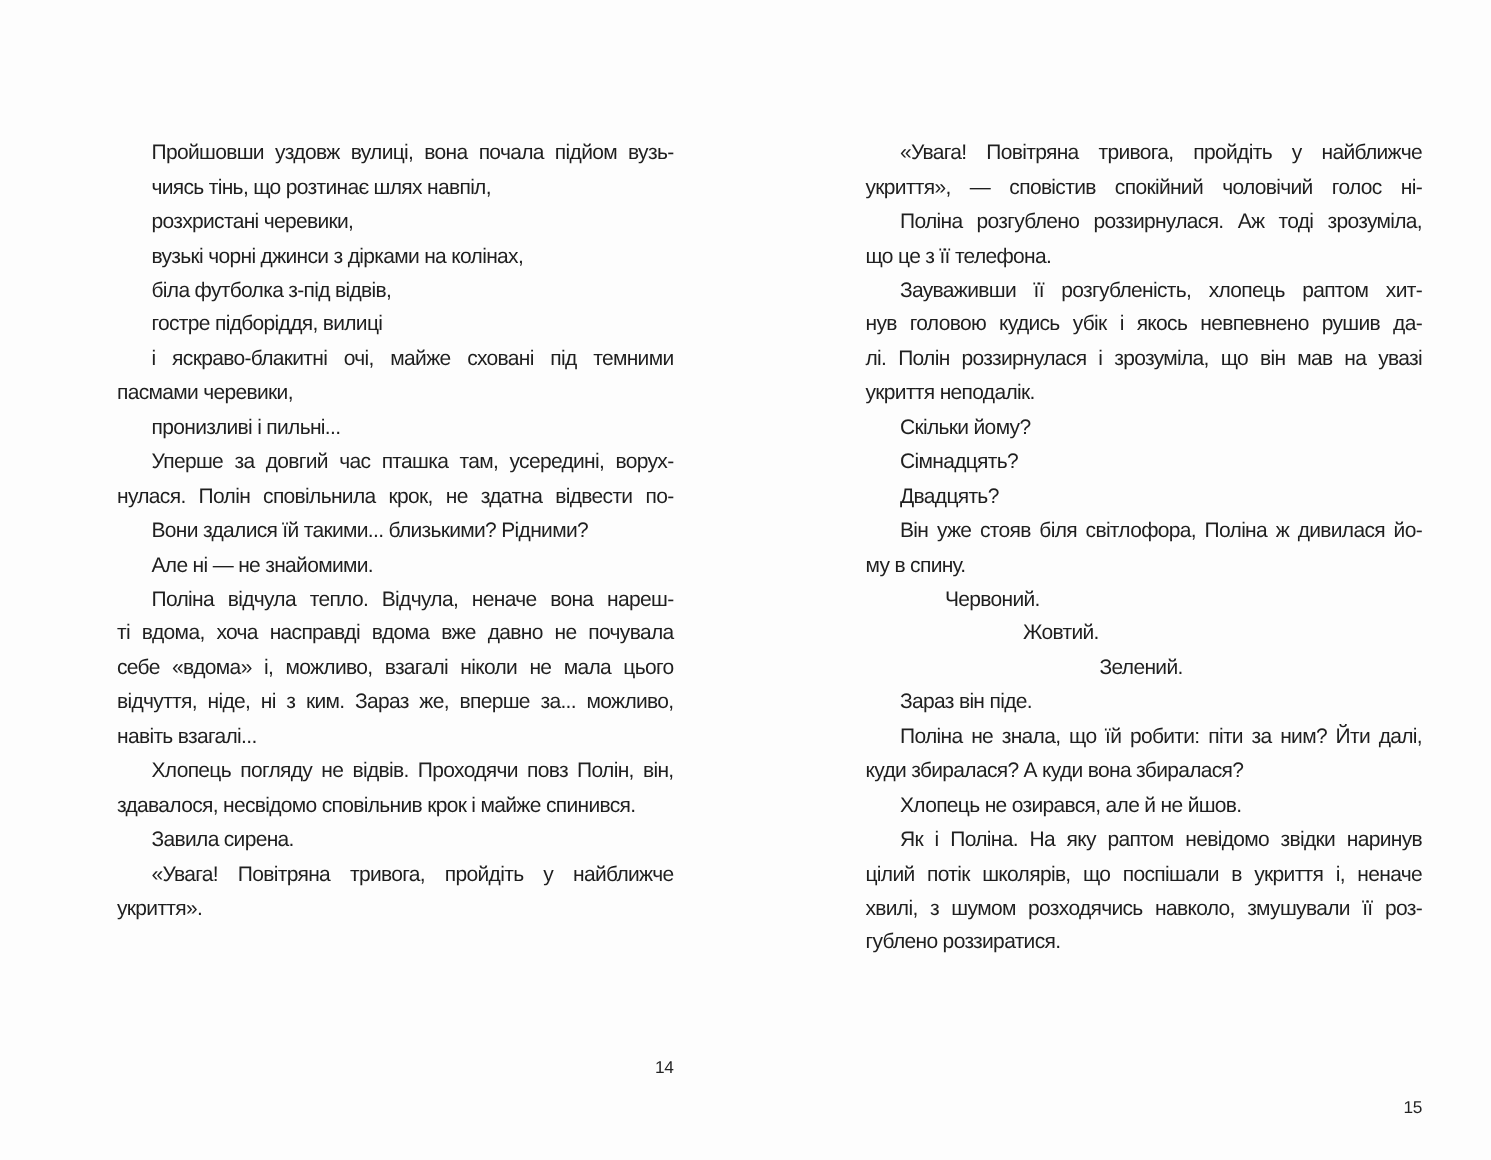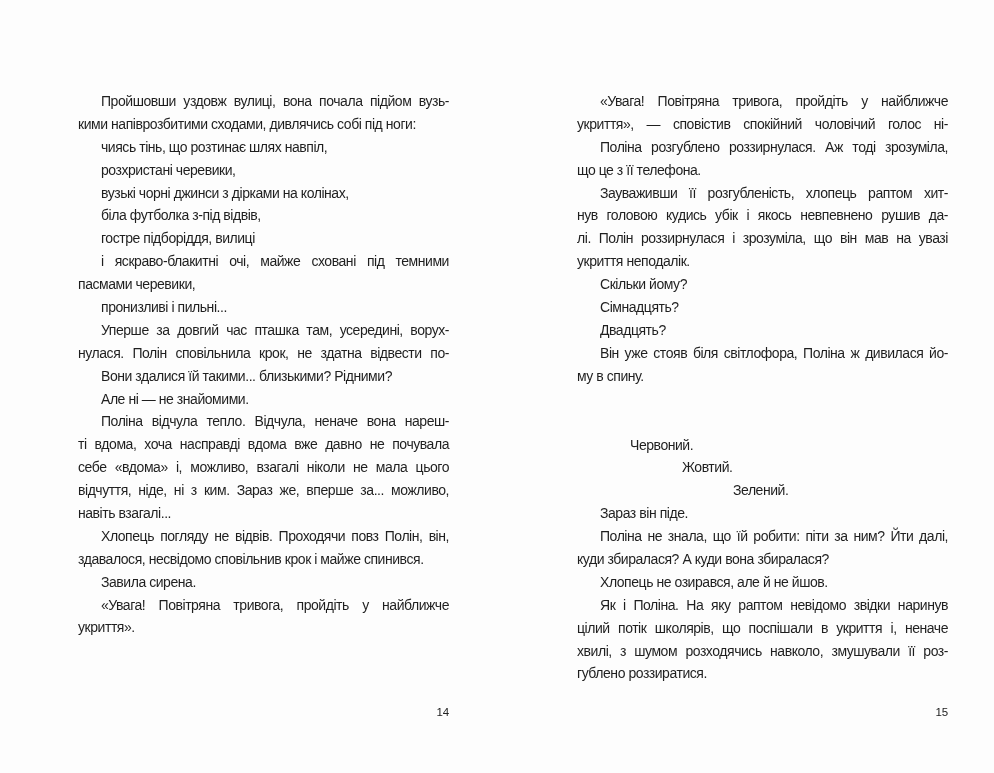--- a/index.html
+++ b/index.html
@@ -34,44 +34,43 @@
     color: #1f1f1f;
     white-space: nowrap;
     font-weight: 400;
   }
   .line.fill {
     white-space: normal;
     text-align: justify;
     text-align-last: justify;
   }
   .line.i1 { padding-left: 23px; }
-  .line.i2 { padding-left: 53px; margin-top: 46px; }
+  .line.i2 { padding-left: 53px; }
   .line.i3 { padding-left: 105px; }
   .line.i4 { padding-left: 156px; }
   .page-number {
     position: absolute;
     top: 706px;
     width: 371px;
     text-align: right;
     font-size: 11.5px;
     letter-spacing: -0.2px;
     color: #222222;
   }
   .page-number.left  { left: 78px; }
-  .page-number.right { left: 577px; }
+  .page-number.right { left: 577px; margin-top: 27px; }
 </style>
 </head>
 <body>
 
 <div class="spread">
 
   <section>
     <div class="page-text left">
         <div class="line i1 fill">Пройшовши уздовж вулиці, вона почала підйом вузь-</div>
-        <div class="line i0">кими напіврозбитими сходами, дивлячись собі під ноги:</div>
         <div class="line i1">чиясь тінь, що розтинає шлях навпіл,</div>
         <div class="line i1">розхристані черевики,</div>
         <div class="line i1">вузькі чорні джинси з дірками на колінах,</div>
         <div class="line i1">біла футболка з-під відвів,</div>
         <div class="line i1">гостре підборіддя, вилиці</div>
         <div class="line i1 fill">і яскраво-блакитні очі, майже сховані під темними</div>
         <div class="line i0">пасмами черевики,</div>
         <div class="line i1">пронизливі і пильні...</div>
         <div class="line i1 fill">Уперше за довгий час пташка там, усередині, ворух-</div>
         <div class="line i0 fill">нулася. Полін сповільнила крок, не здатна відвести по-</div>

